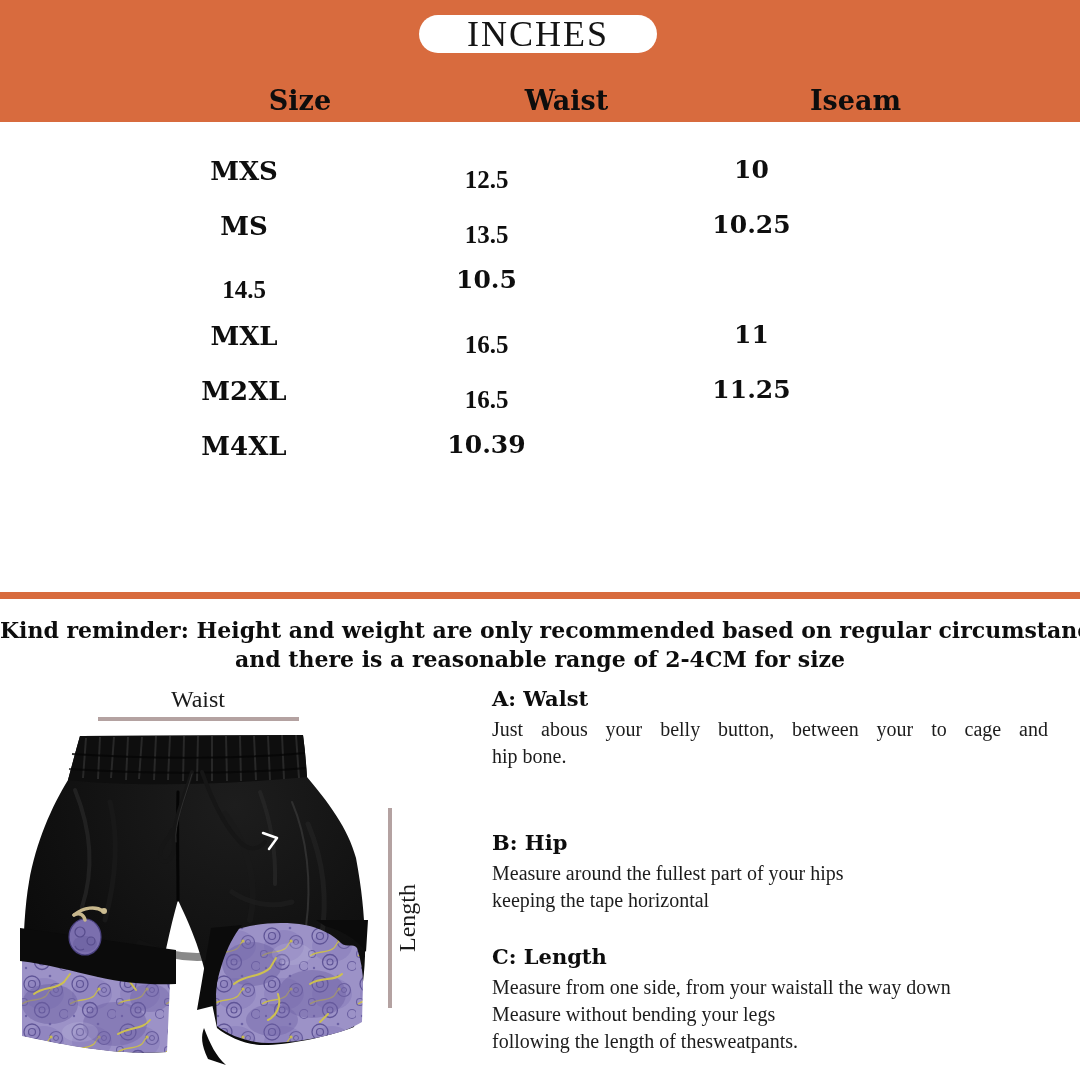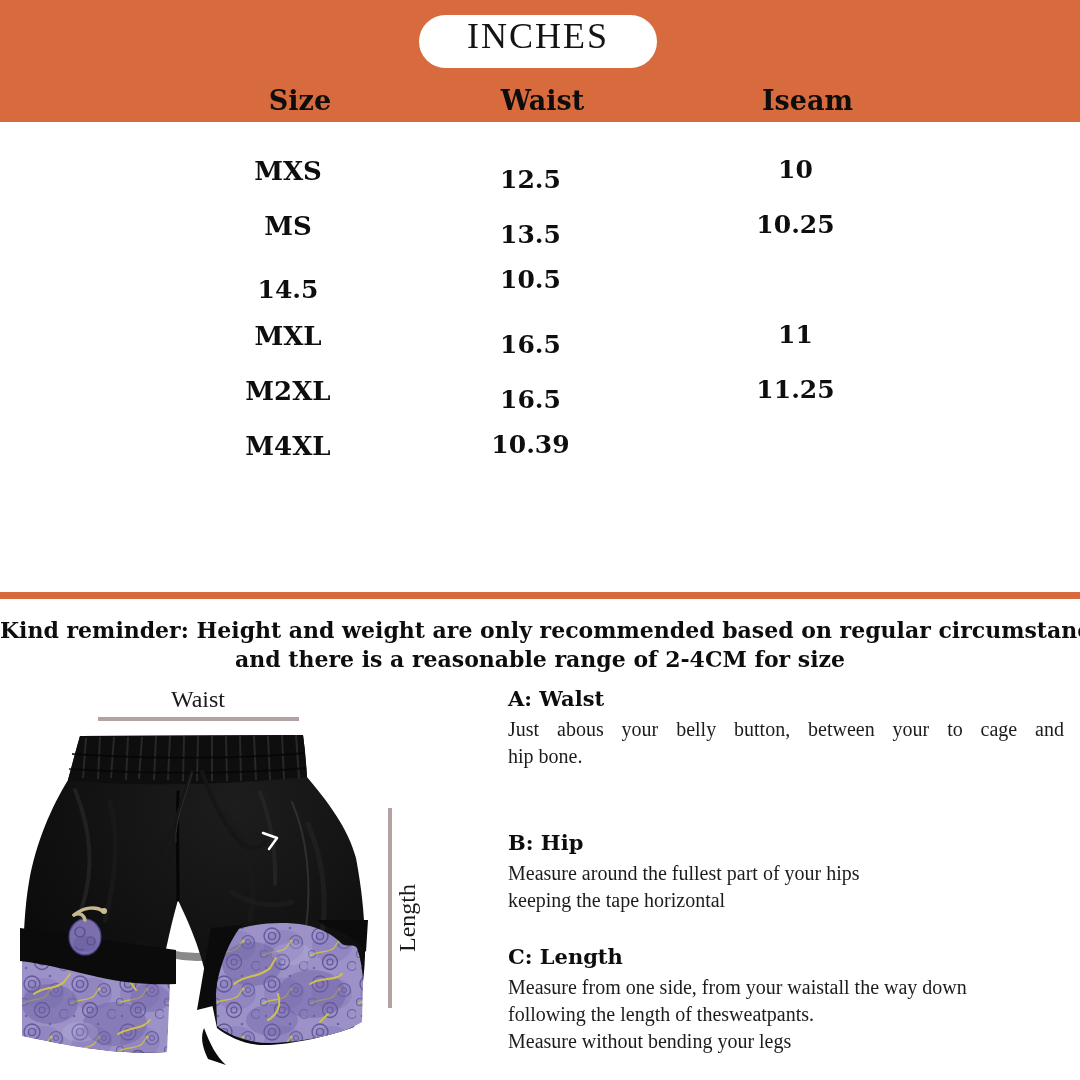--- a/index.html
+++ b/index.html
@@ -1,48 +1,48 @@
 <!DOCTYPE html>
 <html><head>
 <meta charset="utf-8">
 <style>
   html,body{margin:0;padding:0;background:#fff;}
   .canvas{position:relative;width:1080px;height:1080px;background:#ffffff;overflow:hidden;
           font-family:"Liberation Serif",serif;color:#111;}
   
   .topbar{position:absolute;left:0;top:0;width:1080px;height:122px;background:#D86B3E;}
-  .pill{position:absolute;left:419px;top:15px;width:238px;height:53px;background:#ffffff;
-        border-radius:27px;display:flex;align-items:flex-start;justify-content:center;}
+  .pill{position:absolute;left:419px;top:15px;width:238px;height:38px;background:#ffffff;
+        border-radius:27px;display:flex;align-items:center;justify-content:center;}
   .pill span{font-family:"Liberation Serif",serif;font-size:36px;letter-spacing:2px;color:#141414;}
   .colgrid{position:absolute;left:0;width:1080px;display:grid;
            grid-template-columns:280px 205px 325px;padding-left:160px;box-sizing:border-box;}
-  .cols{top:82px;}
+  .cols{top:82px;gap:24px;}
   .colgrid .c{text-align:center;}
   .colhead{font-family:"DejaVu Serif",serif;font-weight:bold;font-size:27px;color:#0d0d0d;line-height:34px;}
   
   .rows{position:absolute;left:0;top:144px;width:1080px;}
-  .row{display:grid;grid-template-columns:280px 205px 325px;padding-left:104px;box-sizing:border-box;height:55px;margin-left:44px;}
+  .row{display:grid;grid-template-columns:280px 205px 325px;padding-left:104px;box-sizing:border-box;height:55px;}
   .cell{text-align:center;font-family:"DejaVu Serif",serif;font-weight:bold;color:#0e0e0e;}
   .cell.size{font-size:26px;line-height:54px;}
-  .cell.waist{font-size:25px;line-height:54px;position:relative;top:9px;}
+  .cell.waist{font-size:25px;line-height:54px;position:relative;top:9px;font-family:Liberation Serif, serif;}
   .cell.inseam{font-size:25px;line-height:52px;}
   
   .divider{position:absolute;left:0;top:592px;width:1080px;height:7px;background:#D86B3E;}
   .reminder{position:absolute;left:0;top:616px;width:1080px;text-align:center;
             font-family:"DejaVu Serif",serif;font-weight:bold;font-size:22px;line-height:29px;color:#0d0d0d;white-space:nowrap;}
   
   .waist-label{position:absolute;left:98px;top:686px;width:200px;text-align:center;
                font-size:24px;color:#1a1a1a;}
   .waist-line{position:absolute;left:98px;top:717px;width:201px;height:4px;background:#B4A2A1;}
   .length-line{position:absolute;left:388px;top:808px;width:4px;height:200px;background:#B4A2A1;}
   .length-label{position:absolute;left:407px;top:918px;transform:translate(-50%,-50%) rotate(-90deg);
                 font-size:24px;color:#1a1a1a;white-space:nowrap;}
   .shorts{position:absolute;left:20px;top:732px;width:360px;height:347px;}
   
-  .guide-sec{position:absolute;left:508px;width:556px;}
+  .guide-sec{position:absolute;left:492px;width:556px;}
   .sec-a{top:686px;} .sec-b{top:830px;} .sec-c{top:944px;}
   .g-head{font-family:"DejaVu Serif",serif;font-weight:bold;font-size:21px;line-height:26px;color:#0d0d0d;margin-bottom:4px;}
   .g-line{font-family:"Liberation Serif",serif;font-size:20px;line-height:27px;color:#1c1c1c;}
   .g-line.stretch{text-align:justify;text-align-last:justify;}
 </style>
 </head>
 <body>
 
 <div class="canvas">
 
@@ -235,17 +235,17 @@
 
   <div class="guide-sec sec-b">
     <div class="g-head">B: Hip</div>
     <div class="g-line">Measure around the fullest part of your hips</div>
     <div class="g-line">keeping the tape horizontal</div>
   </div>
 
   <div class="guide-sec sec-c">
     <div class="g-head">C: Length</div>
     <div class="g-line">Measure from one side, from your waistall the way down</div>
+    <div class="g-line">Measure without bending your legs</div>
     <div class="g-line">following the length of thesweatpants.</div>
-    <div class="g-line">Measure without bending your legs</div>
   </div>
 
 </div>
 
 </body></html>

